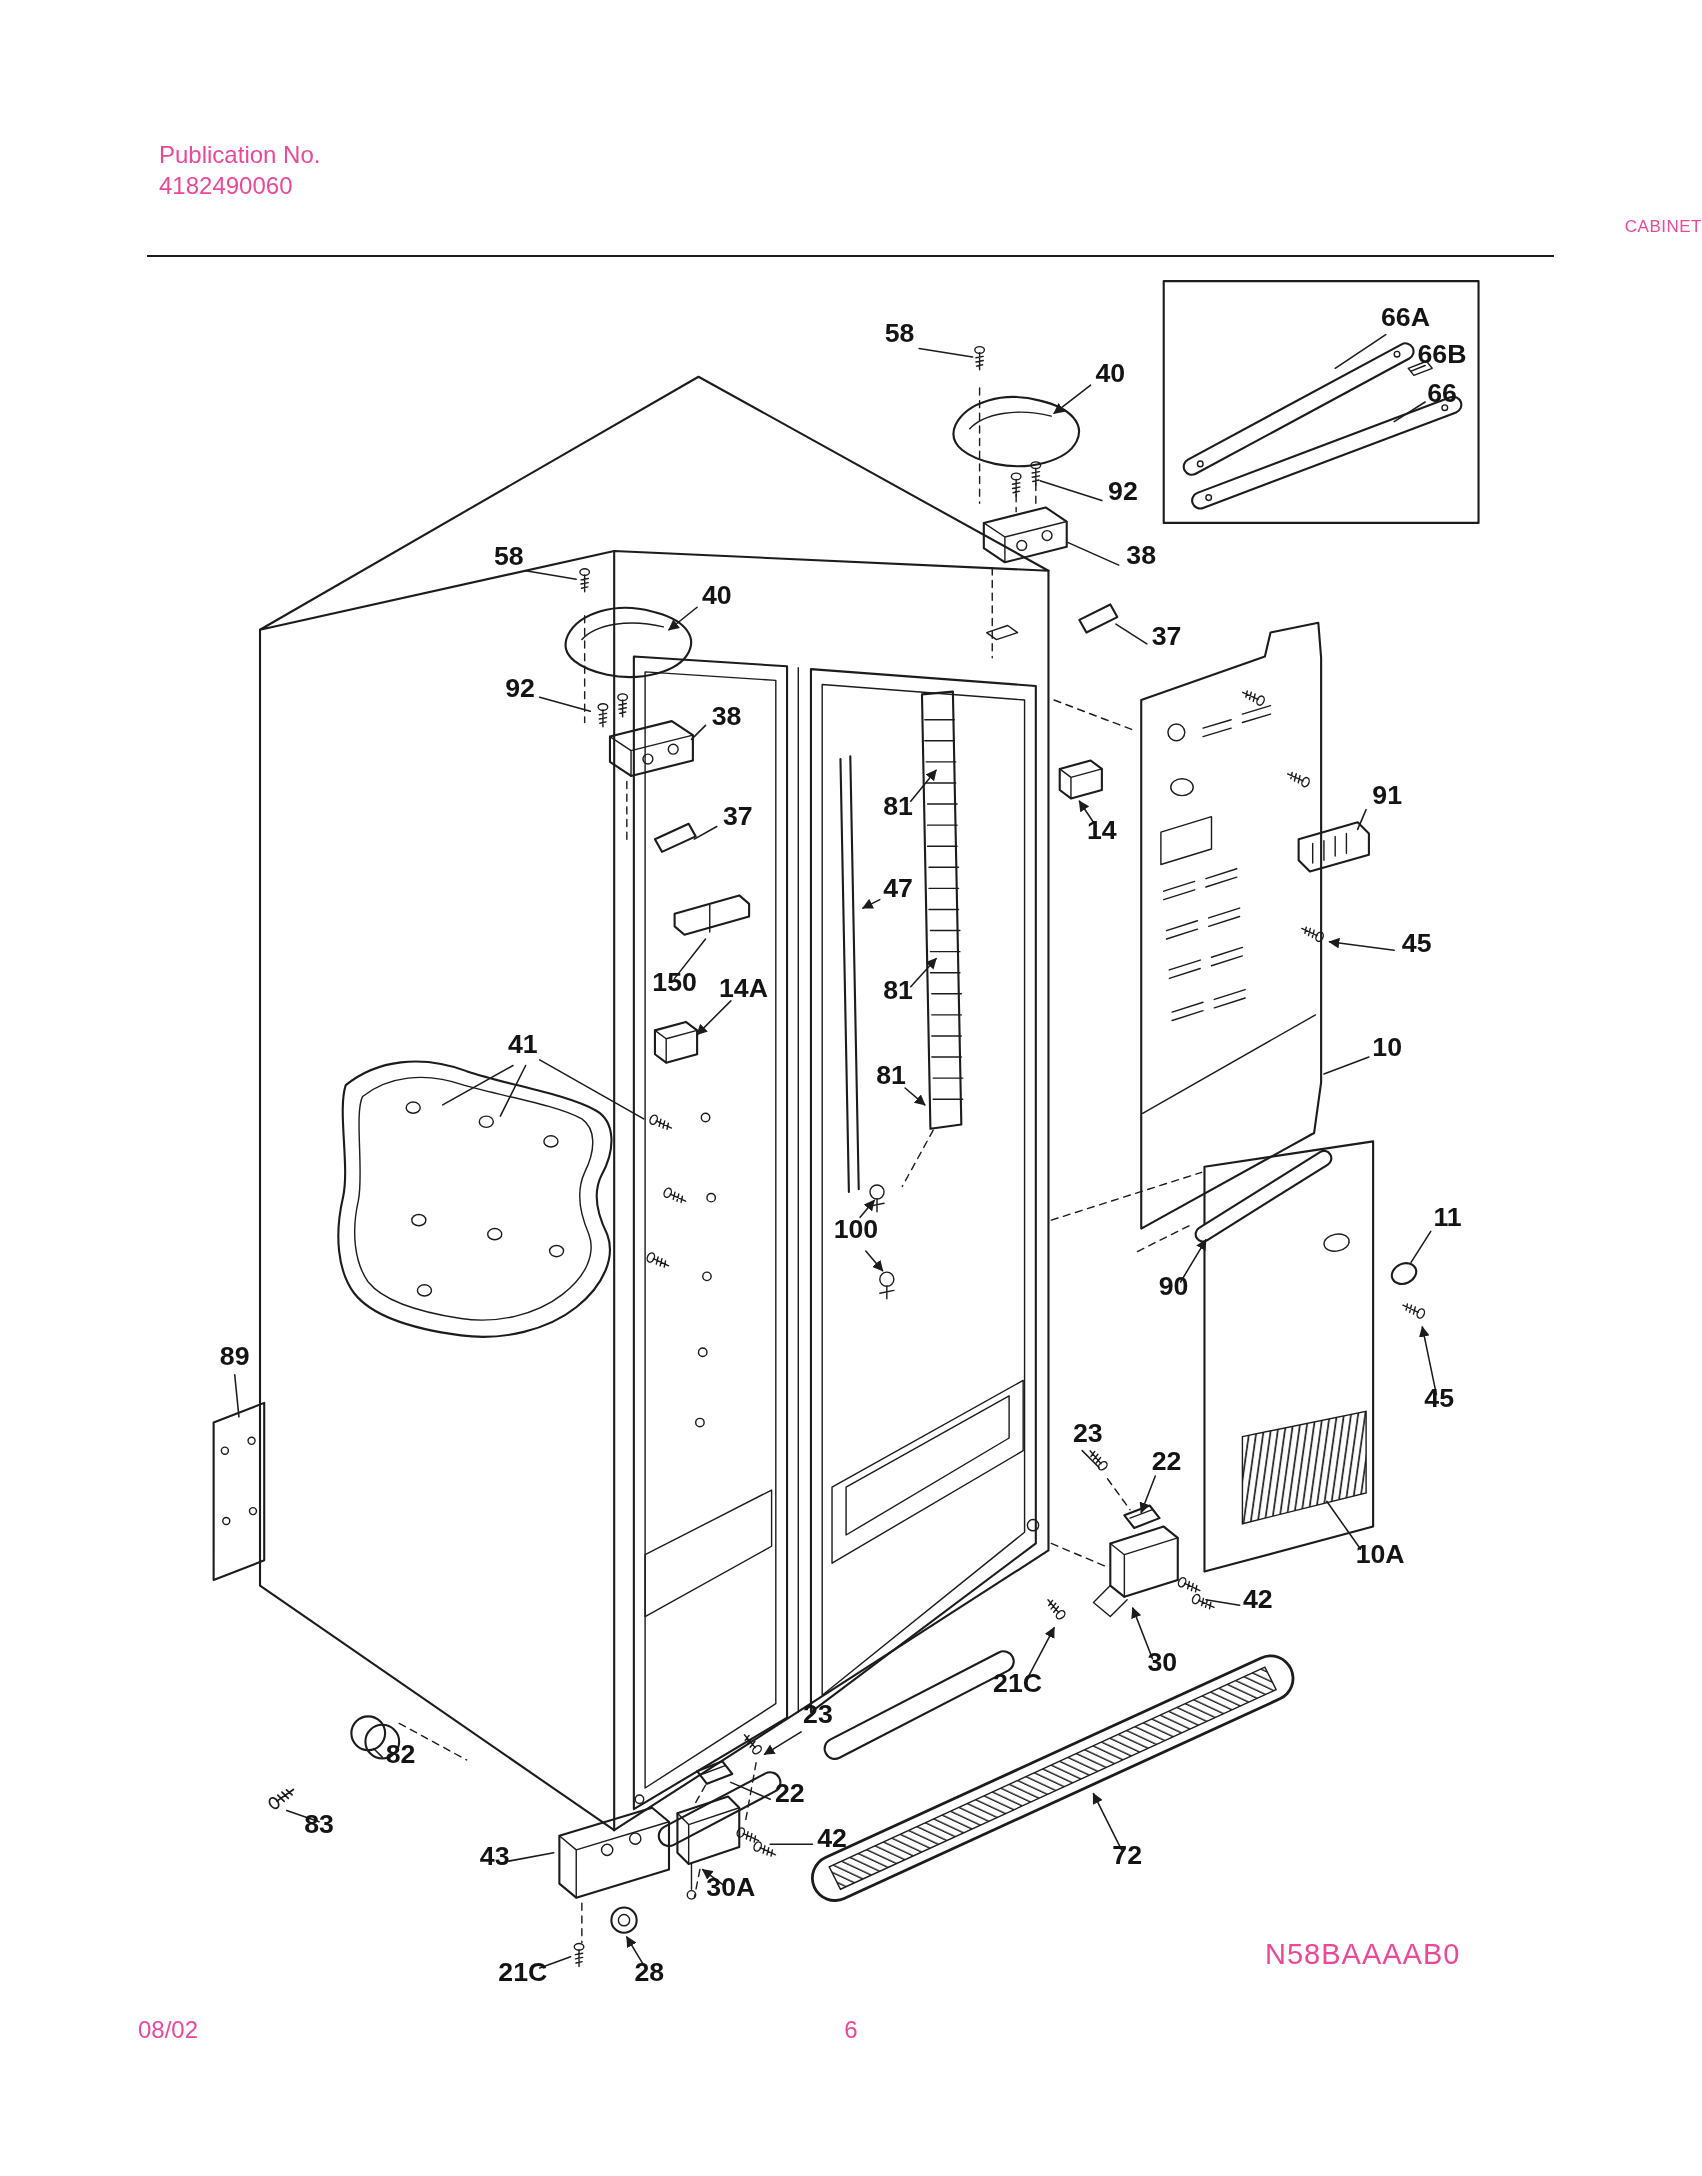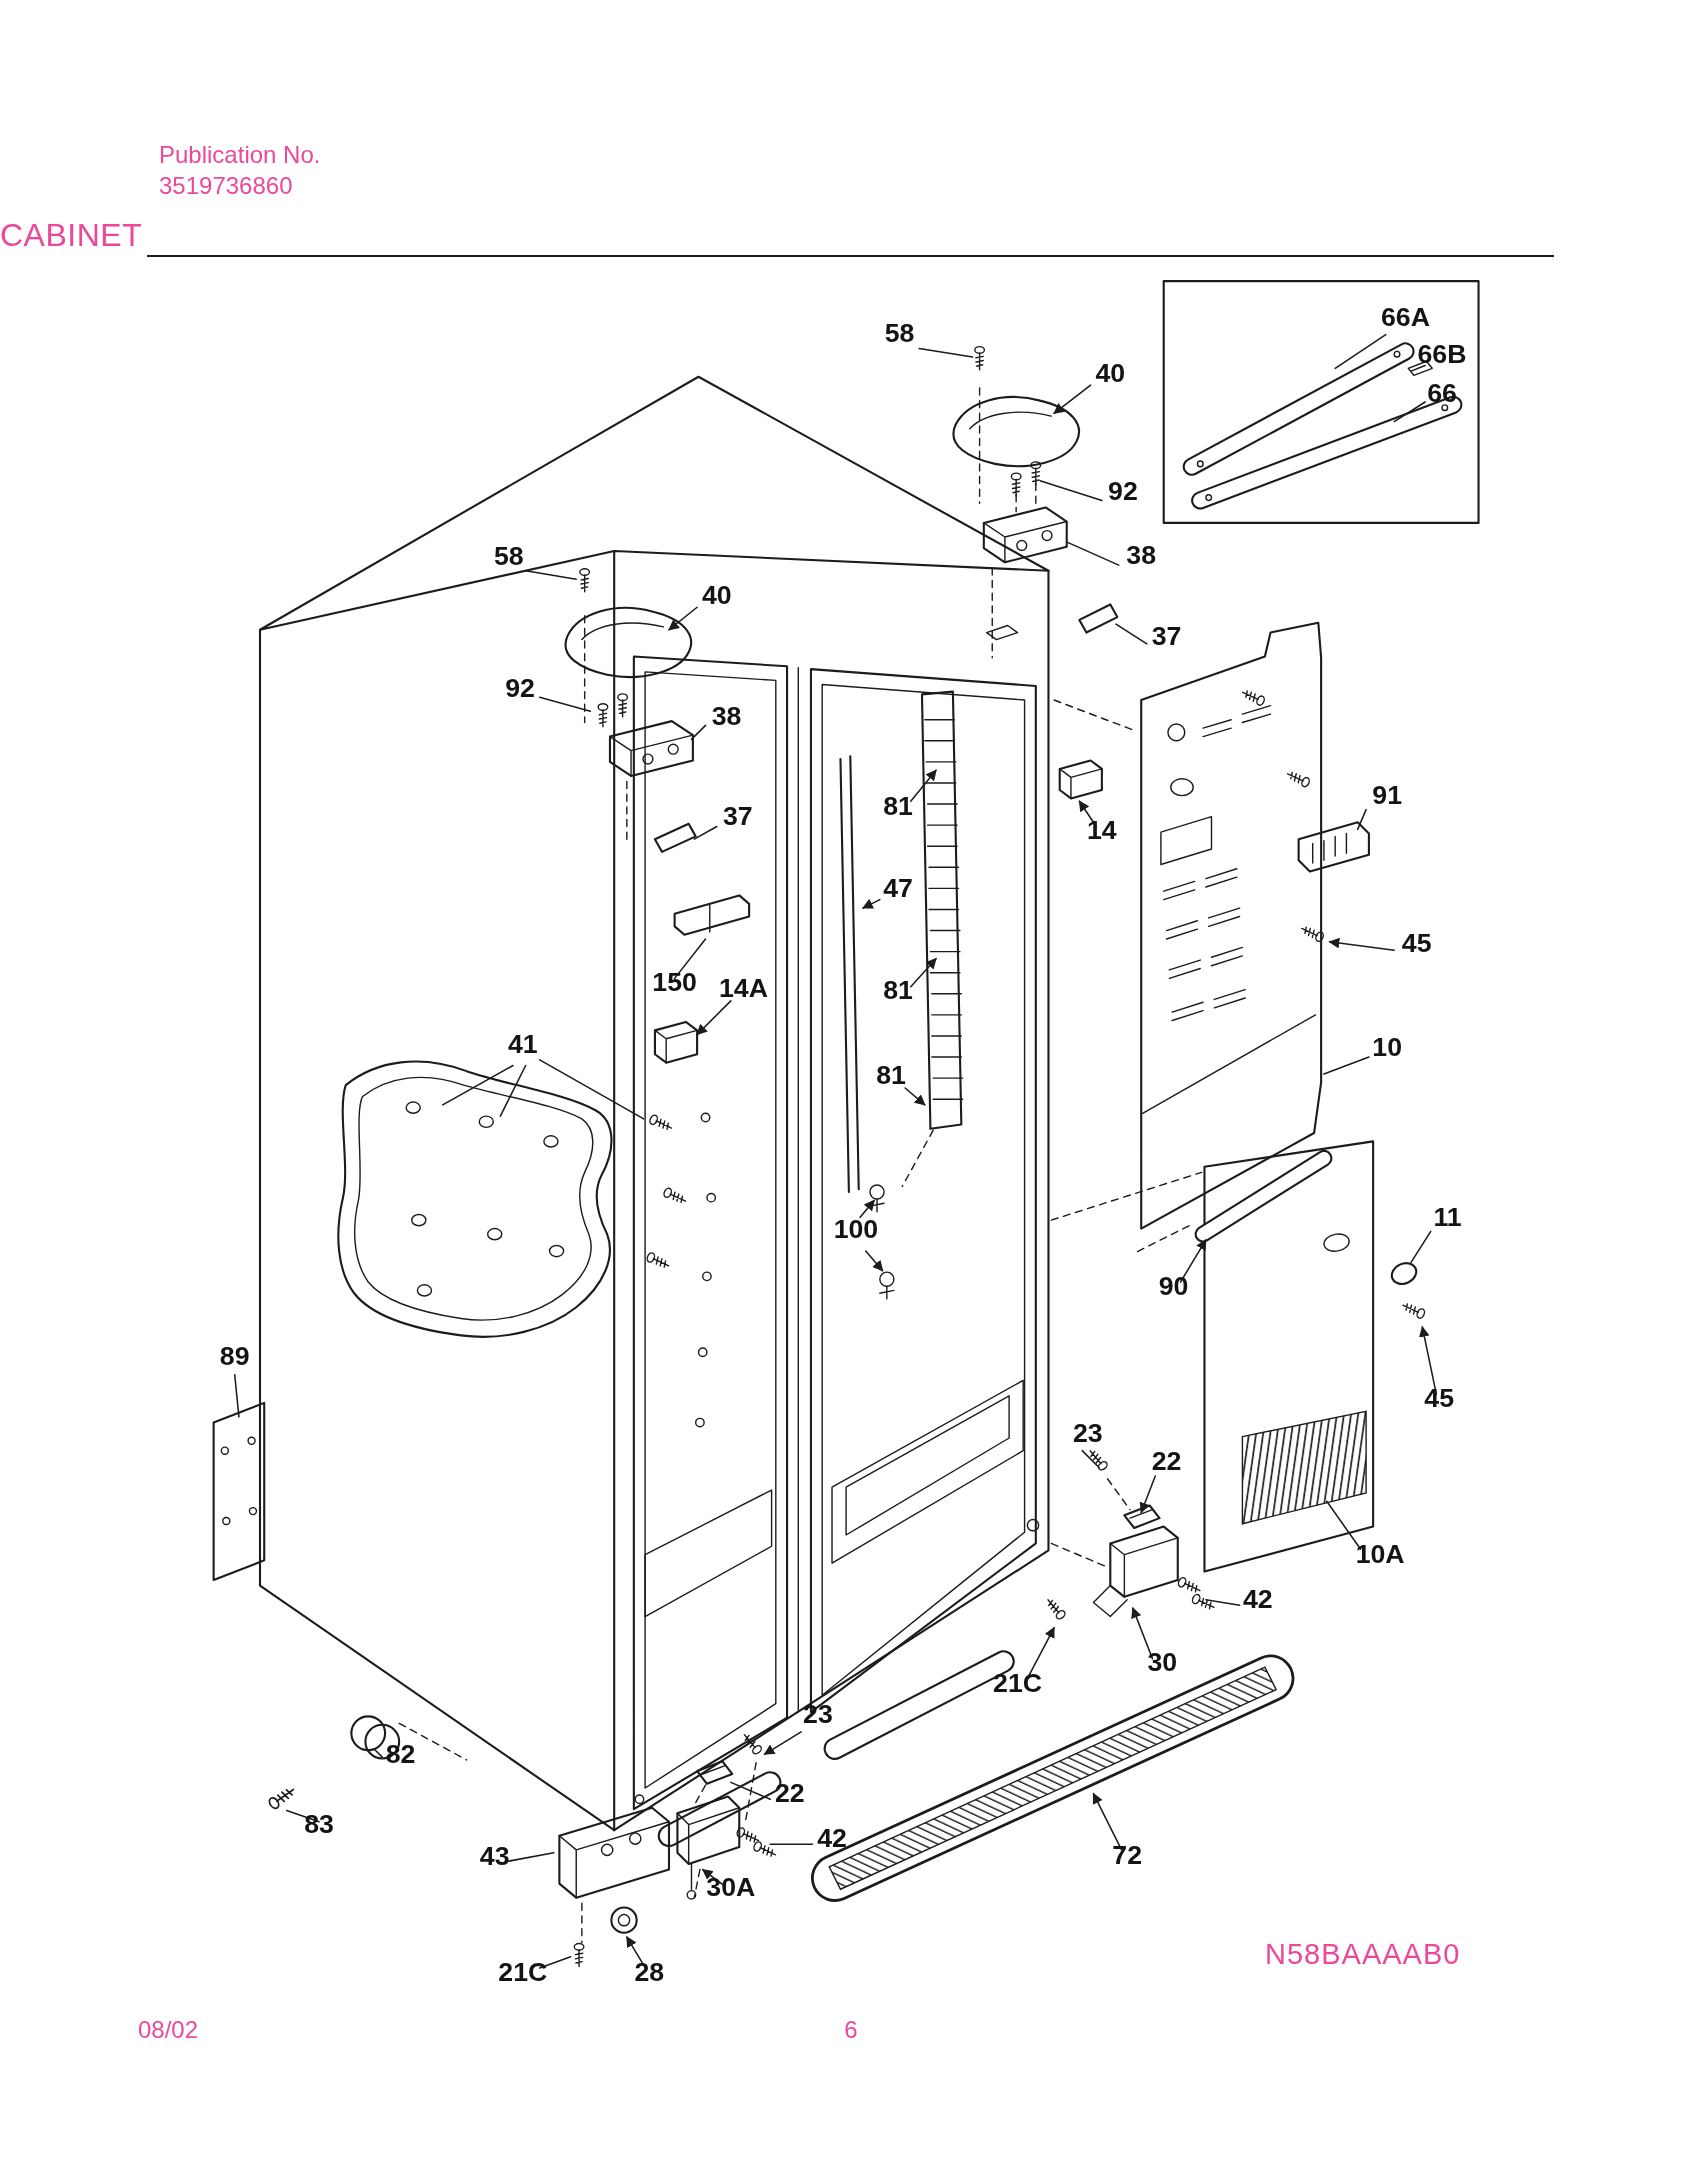--- a/index.html
+++ b/index.html
@@ -4,21 +4,21 @@
 <style>
   html,body{margin:0;padding:0;background:#e9e9e9;}
   .page{
     position:relative;width:1702px;height:2176px;margin:0 auto;
     background:#ffffff;color:#ec4899;
     font-family:"Liberation Sans", sans-serif;
     overflow:hidden;
   }
   .hdr-left{position:absolute;left:159px;top:139px;font-size:24px;line-height:31px;}
   .hdr-model{position:absolute;left:0;top:139px;width:100%;text-align:center;font-size:24px;}
-  .hdr-section{position:absolute;left:0;top:217px;width:100%;text-align:left;font-size:32px;letter-spacing:0.5px;}
+  .hdr-section{position:absolute;left:0;top:217px;width:100%;text-align:right;font-size:17px;letter-spacing:0.5px;}
   .hdr-rule{position:absolute;left:147px;top:255px;width:1407px;height:2px;background:#1c1c1c;}
   .diagram-code{position:absolute;left:1265px;top:1938px;font-size:29px;font-weight:normal;letter-spacing:1px;}
   .ftr-date{position:absolute;left:138px;top:2016px;font-size:24px;}
   .ftr-page{position:absolute;left:0;top:2016px;width:100%;text-align:center;font-size:24px;}
   .dwg{position:absolute;left:0;top:0;width:1702px;height:2176px;}
   .ln,.thin,.dash,.lead{fill:none;stroke:#1c1c1c;stroke-linecap:round;stroke-linejoin:round;}
   .ln{stroke-width:1.5;}
   .thin{stroke-width:1;}
   .dash{stroke-width:1;stroke-dasharray:5 4;}
   .lead{stroke-width:1.1;}
@@ -31,21 +31,21 @@
     font-size:19px;font-weight:bold;fill:#141414;text-anchor:middle;
   }
 </style>
 </head>
 <body>
 
 <div class="page">
 
   <div class="hdr-left">
     <div>Publication No.</div>
-    <div>3519736860</div>
+    <div>4182490060</div>
   </div>
   <div class="hdr-section">CABINET</div>
   <div class="hdr-rule"></div>
 
   <svg class="dwg" viewBox="0 0 1211 1548" preserveAspectRatio="none" xmlns="http://www.w3.org/2000/svg">
     <defs>
       <g id="scr">
         <ellipse cx="0" cy="-1" rx="3.4" ry="2.4"></ellipse>
         <path d="M0,1 L0,13 M-2.6,4.5 L2.6,3.5 M-2.6,7.5 L2.6,6.5 M-2.2,10.5 L2.2,9.5"></path>
       </g>

